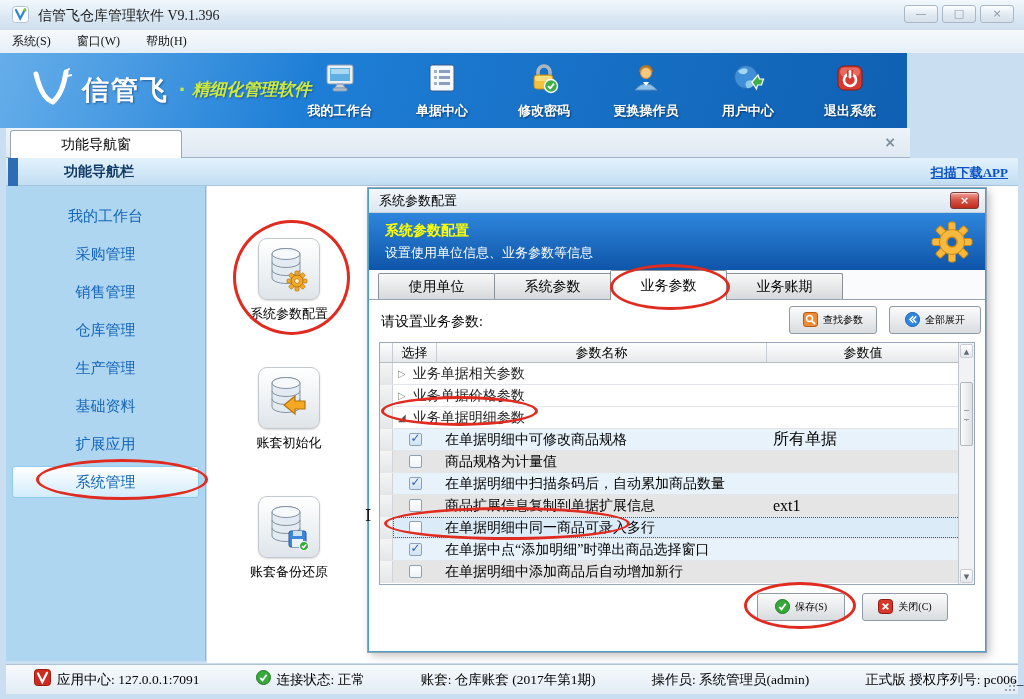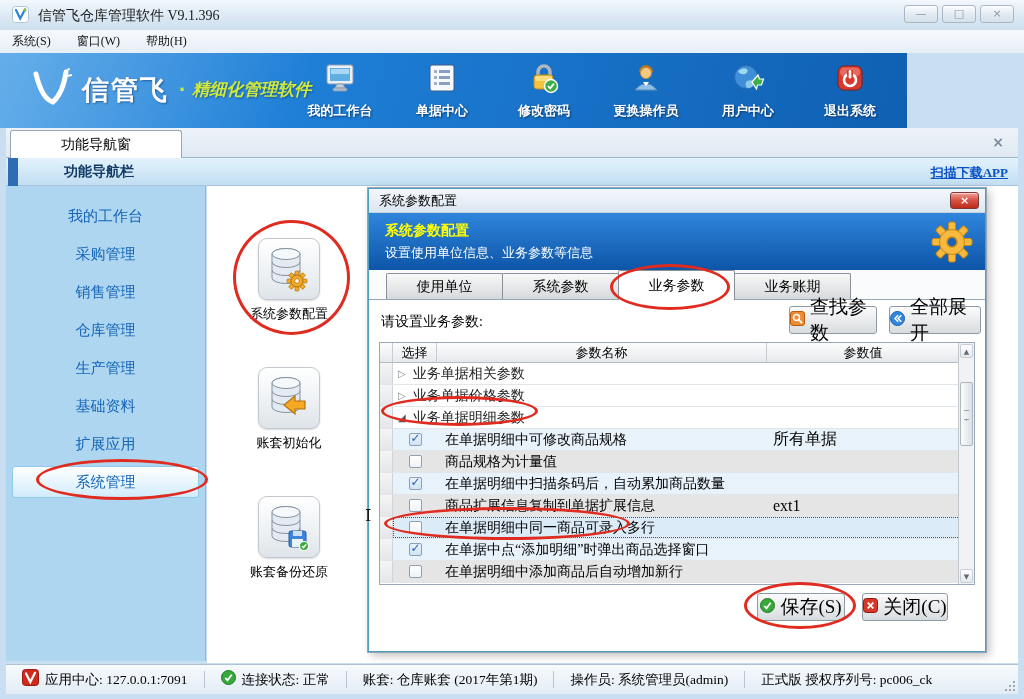--- a/index.html
+++ b/index.html
@@ -39,21 +39,21 @@
     text-shadow:1px 1px 2px rgba(0,40,90,.5); }
   .brand-dot { color:#CFEA3A; font-size:22px; margin:0 6px 0 10px; font-weight:bold; }
   .brand-slogan { color:#CFEA3A; font-size:17px; font-weight:bold; font-style:italic;
     text-shadow:1px 1px 2px rgba(0,40,90,.5); }
   .tb-items { position:absolute; right:14px; top:8px; display:flex; gap:16px; }
   .tbtn { width:86px; display:flex; flex-direction:column; align-items:center; gap:4px; cursor:pointer; }
   .tbtn .lbl { color:#fff; font-weight:bold; font-size:13px; white-space:nowrap;
     text-shadow:1px 1px 2px rgba(0,30,70,.7); }
 
   
-  .tabstrip { position:absolute; left:6px; top:128px; width:1012px; height:30px;
+  .tabstrip { position:absolute; left:6px; top:128px; width:904px; height:30px;
     background:linear-gradient(#EDF3F9,#DFE9F2); border-bottom:1px solid #9FB5C9; }
   .navtab { position:absolute; left:4px; top:2px; width:172px; height:28px; background:#FFFFFF;
     border:1px solid #9AA6B0; border-bottom:none; border-radius:3px 3px 0 0;
     text-align:center; line-height:27px; font-size:14px; }
   .pane-close { position:absolute; right:14px; top:6px; font-size:14px; color:#7C8C9C;
     font-family:"DejaVu Sans",sans-serif; font-weight:bold; }
 
   
   .navheader { position:absolute; left:6px; top:158px; width:1012px; height:28px;
     background:linear-gradient(#E3F2FC,#C2DEF2); border-bottom:1px solid #A8C4DC; }
@@ -90,29 +90,29 @@
   .dlg-x { position:absolute; right:6px; top:3px; width:29px; height:17px; border:1px solid #7A3A3A;
     border-radius:3px; background:linear-gradient(#F0A29A,#D85548 45%,#BC2C1C);
     color:#fff; text-align:center; line-height:15px; font-size:11px; font-weight:bold;
     font-family:"DejaVu Sans",sans-serif; box-shadow:inset 0 1px 0 rgba(255,255,255,.5); }
   .dlg-banner { position:absolute; left:0; top:24px; width:100%; height:57px;
     background:linear-gradient(#2E86DC,#0E55A8); }
   .dlg-banner .bt { position:absolute; left:16px; top:9px; color:#FFFF00; font-weight:bold; font-size:14px; }
   .dlg-banner .bs { position:absolute; left:16px; top:31px; color:#FFFFFF; font-size:13px; }
   .dlg-banner .gear { position:absolute; right:10px; top:6px; }
   .dlg-tabs { position:absolute; left:0; top:81px; width:100%; height:30px; background:#FAFBFC;
-    border-bottom:1px solid #98A6B4; display:flex; align-items:flex-end; padding-left:17px; }
+    border-bottom:1px solid #98A6B4; display:flex; align-items:flex-end; padding-left:9px; }
   .dtab { width:117px; height:26px; border:1px solid #8A9098; border-bottom:none; border-radius:2px 2px 0 0;
     background:linear-gradient(#F8F8F8,#D6D9DC); text-align:center; line-height:25px; font-size:14px; margin-right:-1px; }
   .dtab.active { height:30px; background:#FFFFFF; line-height:29px; margin-bottom:-1px; }
   .dlg-bar { position:absolute; left:0; top:111px; width:100%; height:42px; }
   .dlg-prompt { position:absolute; left:12px; top:13px; font-size:14px; }
   .sbtn { position:absolute; height:28px; border:1px solid #8E9AA5; border-radius:3px;
     background:linear-gradient(#FBFBFB,#E8EAEC 55%,#D8DCDF);
-    display:flex; align-items:center; justify-content:center; gap:5px; font-size:19px; cursor:pointer; }
+    display:flex; align-items:center; justify-content:center; gap:5px; font-size:10px; cursor:pointer; }
   .btn-find { left:420px; top:6px; width:88px; }
   .btn-expand { left:520px; top:6px; width:92px; }
 
   
   .grid { position:absolute; left:10px; top:153px; width:596px; height:243px;
     border:1px solid #98A8B8; background:#fff; overflow:hidden; }
   .ghead { display:flex; height:20px; background:linear-gradient(#FDFDFD,#E6E9EC);
     border-bottom:1px solid #B4BCC4; }
   .ghead .hc { border-right:1px solid #C6CCD2; text-align:center; line-height:19px; font-size:13px; }
   .hc.c-rh { width:13px; }
@@ -150,21 +150,21 @@
   .btn-save { left:388px; top:404px; width:88px; }
   .btn-close { left:493px; top:404px; width:86px; }
 
   
   .chip { display:inline-block; }
 
   
   .statusbar { position:absolute; left:6px; top:664px; width:1012px; height:30px;
     background:linear-gradient(#F7FAFD,#E2ECF5); border-top:1px solid #AEC2D4;
     display:flex; align-items:center; font-size:13.5px; }
-  .sseg { display:flex; align-items:center; gap:6px; padding:0 16px; white-space:nowrap; }
+  .sseg { display:flex; align-items:center; gap:6px; padding:0 28px; white-space:nowrap; }
   .ssep { width:1px; height:17px; background:#B9C6D2; }
   .grip { position:absolute; right:3px; bottom:3px; width:10px; height:10px; }
   .grip i { position:absolute; width:2px; height:2px; background:#9AA8B6; }
   .grip i:nth-child(1){ right:0; bottom:0; } .grip i:nth-child(2){ right:4px; bottom:0; }
   .grip i:nth-child(3){ right:0; bottom:4px; } .grip i:nth-child(4){ right:8px; bottom:0; }
   .grip i:nth-child(5){ right:0; bottom:8px; } .grip i:nth-child(6){ right:4px; bottom:4px; }
 
   
   .circ { position:absolute; border:3px solid #E02B20; border-radius:50%; pointer-events:none; z-index:60; }
   .circ1 { left:36px; top:459px; width:172px; height:41px; }

